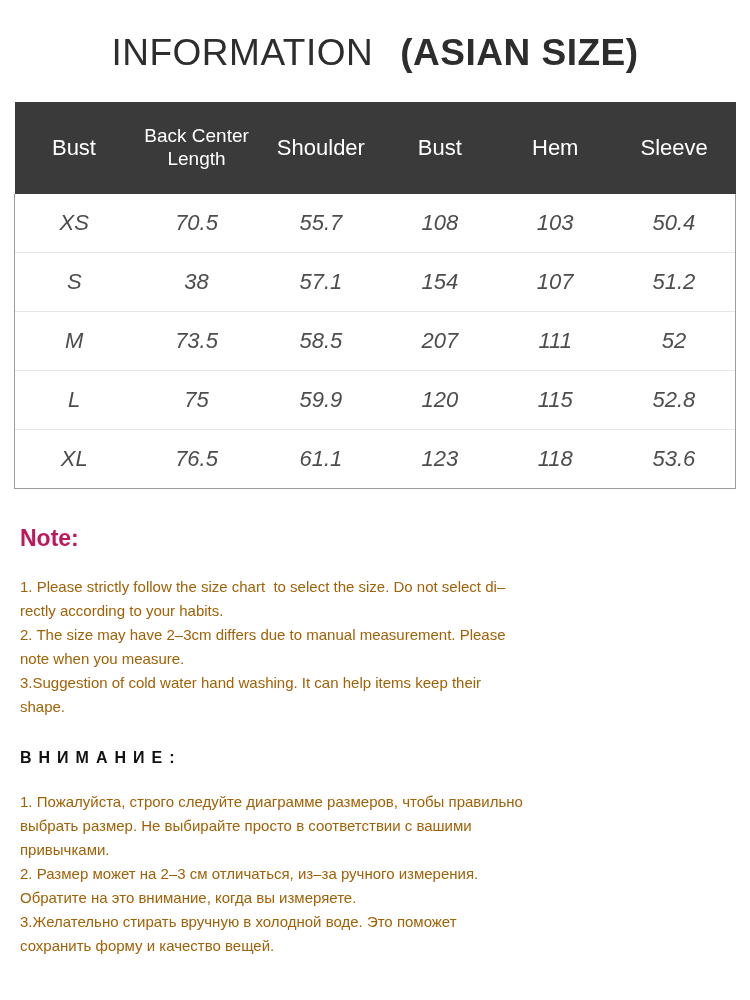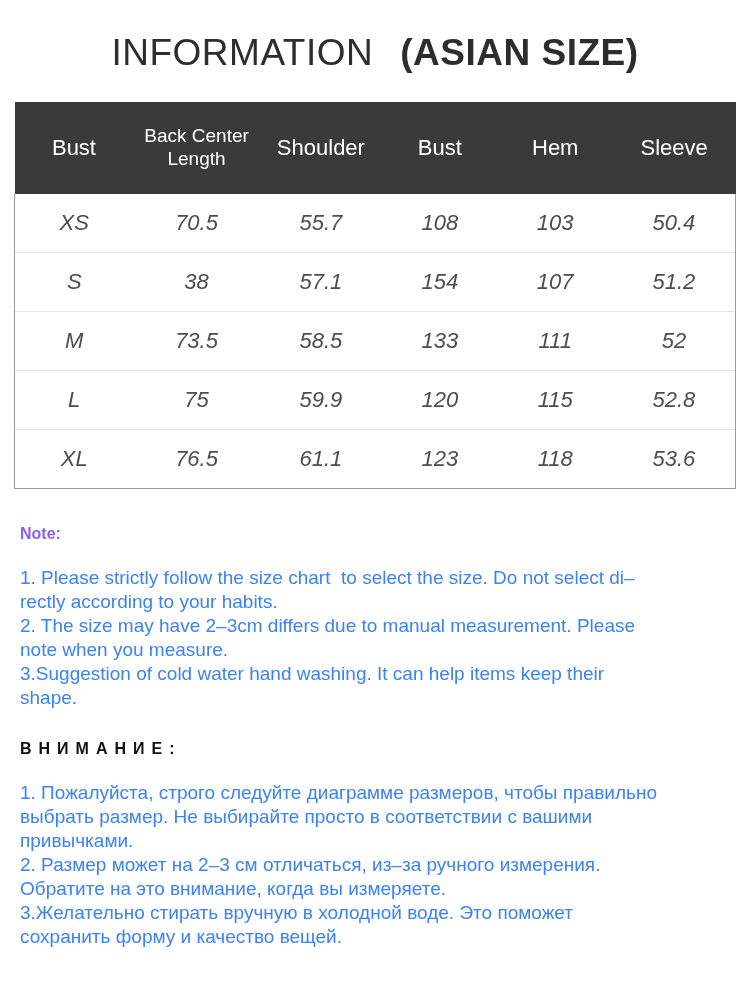--- a/index.html
+++ b/index.html
@@ -55,29 +55,29 @@
     font-style: italic;
   }
   .size-table tbody tr:first-child td { border-top: none; }
   .size-table tbody td:first-child  { border-left: 1px solid #9c9c9c; }
   .size-table tbody td:last-child   { border-right: 1px solid #9c9c9c; margin-top: 43px; }
   .size-table tbody tr:last-child td { border-bottom: 1px solid #9c9c9c; }
 
   
   .note-heading {
     margin: 36px 20px 0 20px;
-    font-size: 16px;
+    font-size: 23px;
     font-weight: 700;
-    color: #8b5cf6;
+    color: #be185d;
   }
   .para {
     margin: 23px 22px 0 20px;
-    font-size: 19px;
+    font-size: 15px;
     line-height: 24px;
-    color: #3b82f6;
+    color: #a16207;
   }
   .para .line { display: block; white-space: pre-wrap; }
 
   .attention-heading {
     margin: 30px 20px 0 20px;
     font-size: 16px;
     font-weight: 700;
     letter-spacing: 7px;
     color: #111111;
   }
@@ -122,21 +122,21 @@
         <td>38</td>
         <td>57.1</td>
         <td>154</td>
         <td>107</td>
         <td>51.2</td>
       </tr>
       <tr>
         <td>M</td>
         <td>73.5</td>
         <td>58.5</td>
-        <td>133</td>
+        <td>207</td>
         <td>111</td>
         <td>52</td>
       </tr>
       <tr>
         <td>L</td>
         <td>75</td>
         <td>59.9</td>
         <td>120</td>
         <td>115</td>
         <td>52.8</td>

